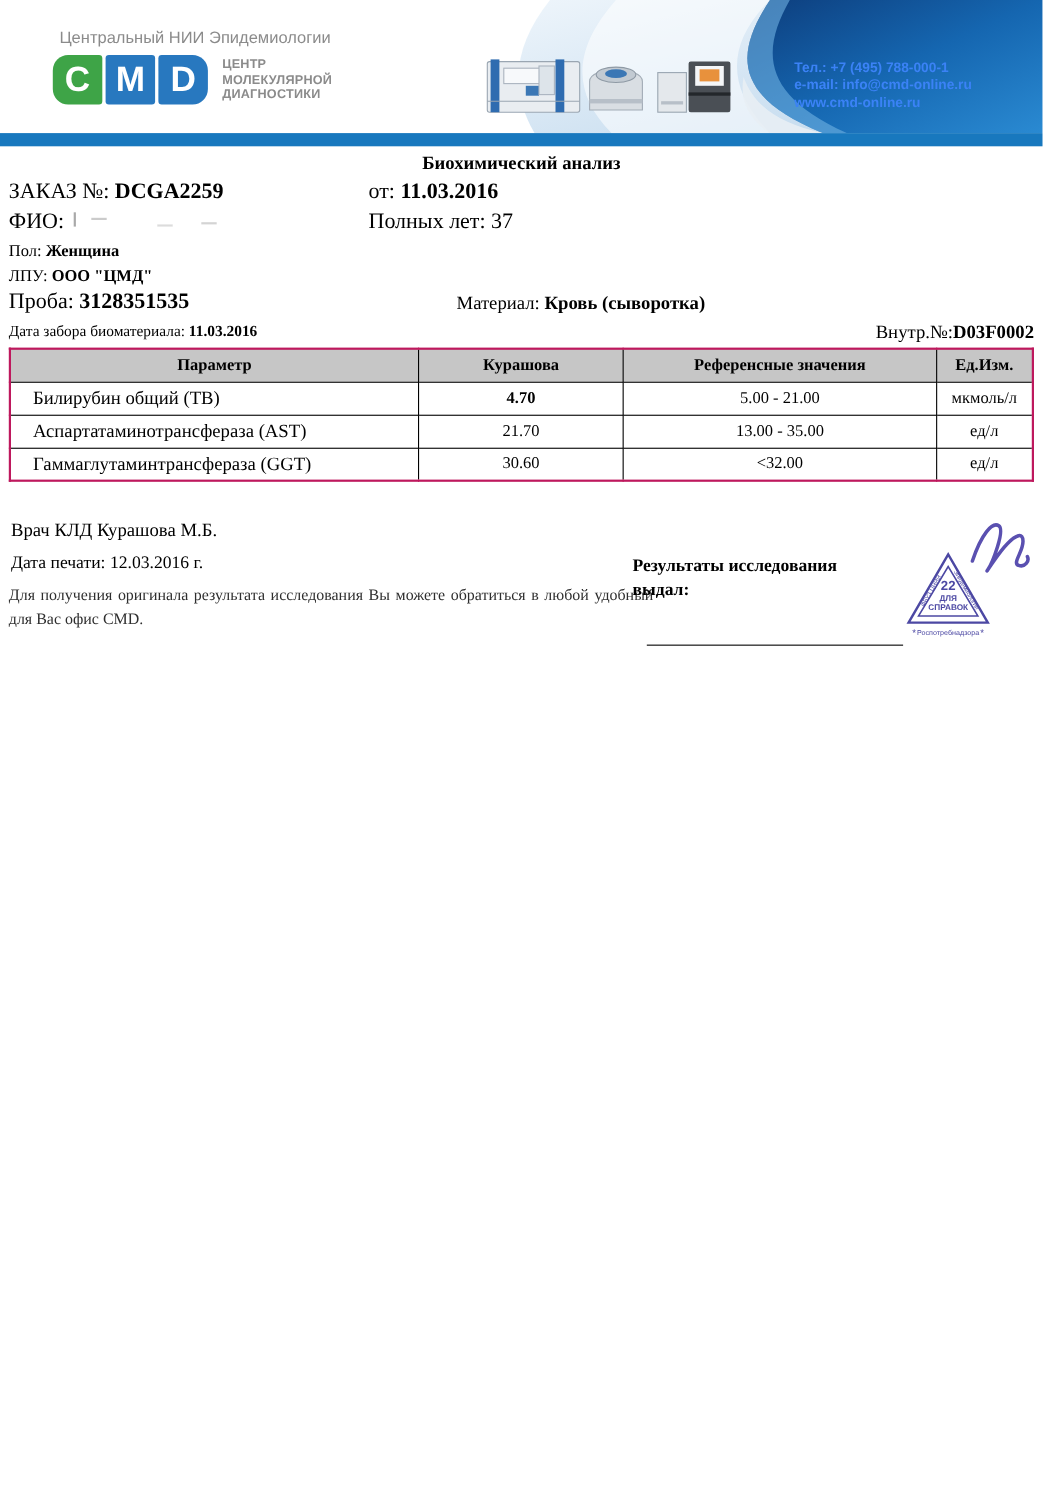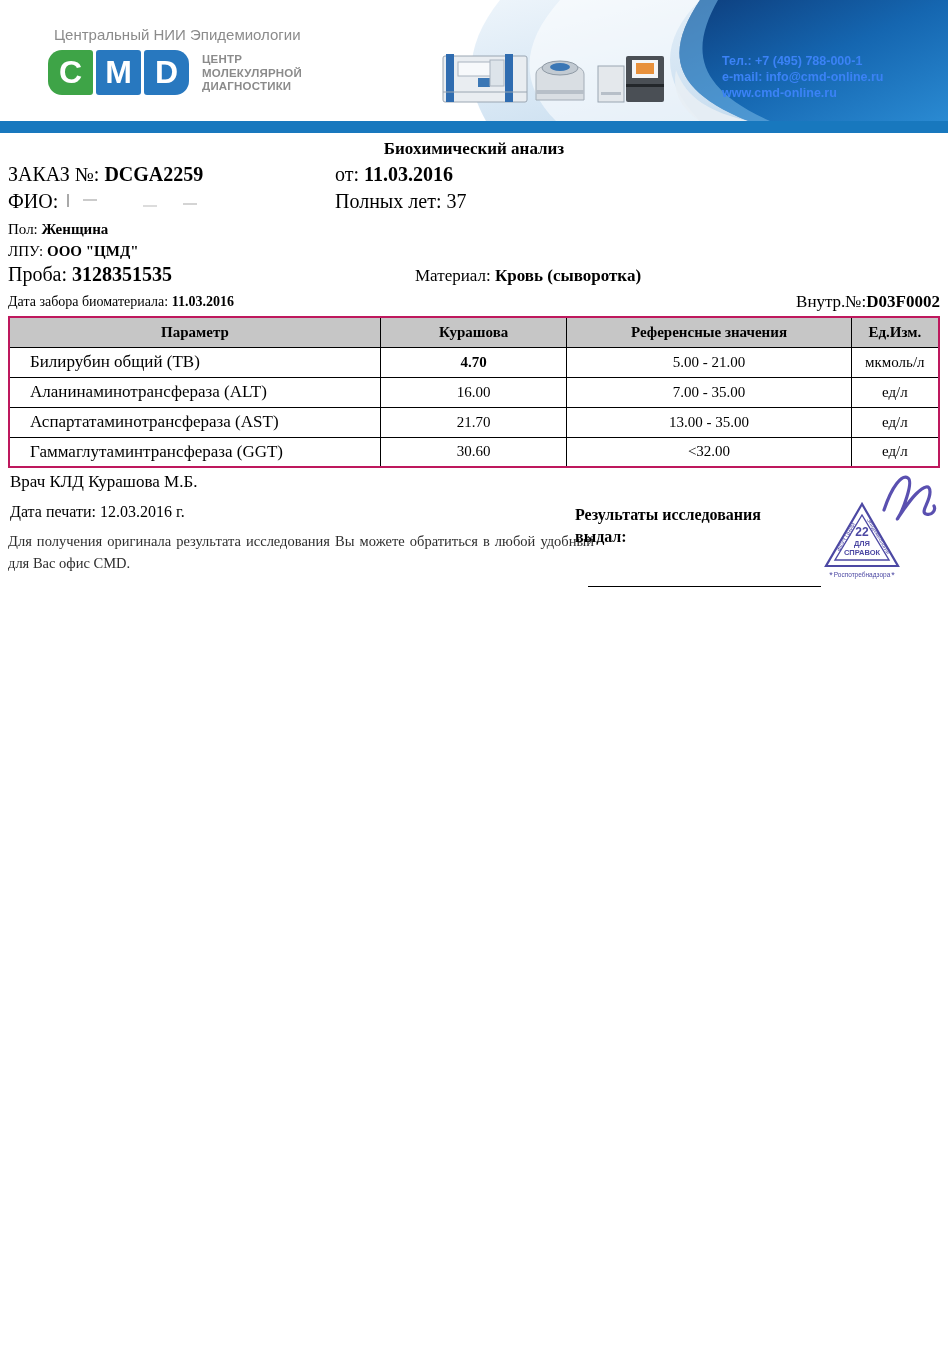--- a/index.html
+++ b/index.html
@@ -210,26 +210,20 @@
       </tr>
     </thead>
     <tbody>
       <tr>
         <td class="param">Билирубин общий (TB)</td>
         <td class="flag">4.70</td>
         <td>5.00 - 21.00</td>
         <td>мкмоль/л</td>
       </tr>
       <tr>
-        <td class="param">Аланинаминотрансфераза (ALT)</td>
-        <td>16.00</td>
-        <td>7.00 - 35.00</td>
-        <td>ед/л</td>
-      </tr>
-      <tr>
         <td class="param">Аспартатаминотрансфераза (AST)</td>
         <td>21.70</td>
         <td>13.00 - 35.00</td>
         <td>ед/л</td>
       </tr>
       <tr>
         <td class="param">Гаммаглутаминтрансфераза (GGT)</td>
         <td>30.60</td>
         <td>&lt;32.00</td>
         <td>ед/л</td>

